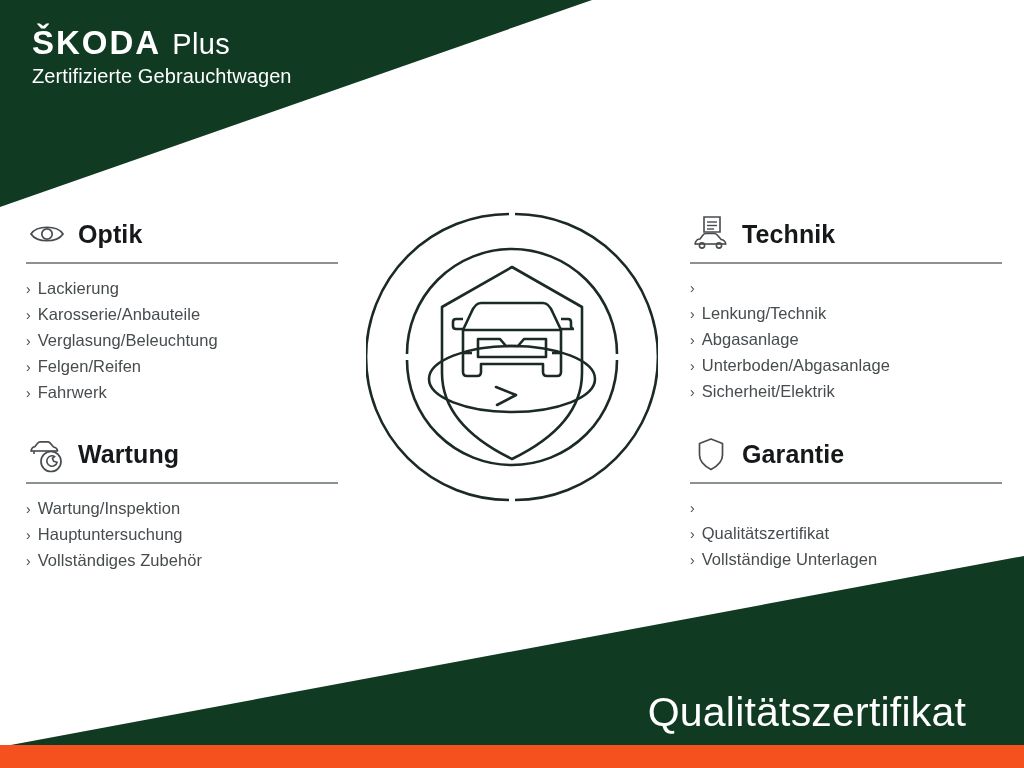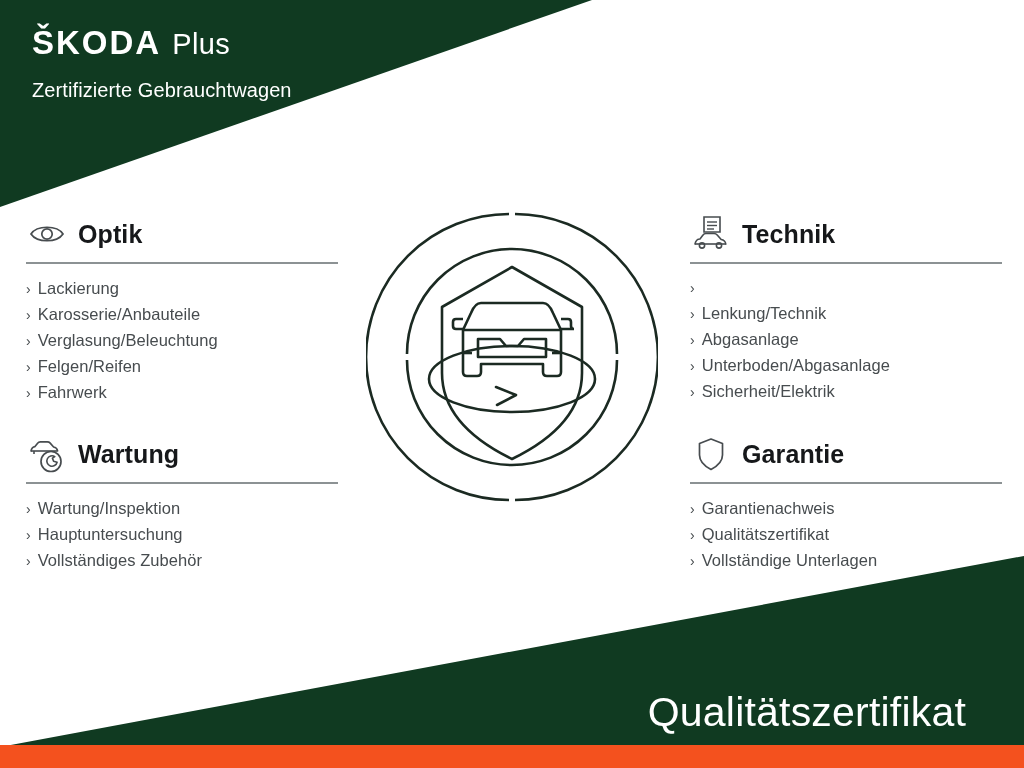--- a/index.html
+++ b/index.html
@@ -49,21 +49,21 @@
     line-height: 1;
   }
   .logo-plus {
     font-size: 29px;
     font-weight: normal;
     letter-spacing: 0.4px;
     color: #ffffff;
     line-height: 1;
   }
   .logo-line2 {
-    margin-top: 20px;
+    margin-top: 6px;
     font-size: 20px;
     letter-spacing: 0.1px;
     color: #ffffff;
     line-height: 1.1;
   }
 
   
   .col {
     position: absolute;
     width: 312px;
@@ -277,21 +277,20 @@
         <svg viewBox="0 0 40 40" width="40" height="40">
           <path d="M20 5 L31.5 9.5 V21 q0 8.5 -11.5 14.5 Q8.5 29.5 8.5 21 V9.5 Z" fill="none" stroke="#474c4f" stroke-width="1.7" stroke-linejoin="round"></path>
         </svg>
       </span>
       <span class="sec-title">Garantie</span>
     </div>
     <div class="sec-rule"></div>
     <ul class="sec-list">
       <li>
           <span class="chev">›</span>
-          <span>Garantienachweis</span>
         </li>
       <li>
           <span class="chev">›</span>
           <span>Qualitätszertifikat</span>
         </li>
       <li>
           <span class="chev">›</span>
           <span>Vollständige Unterlagen</span>
         </li>
     </ul>

